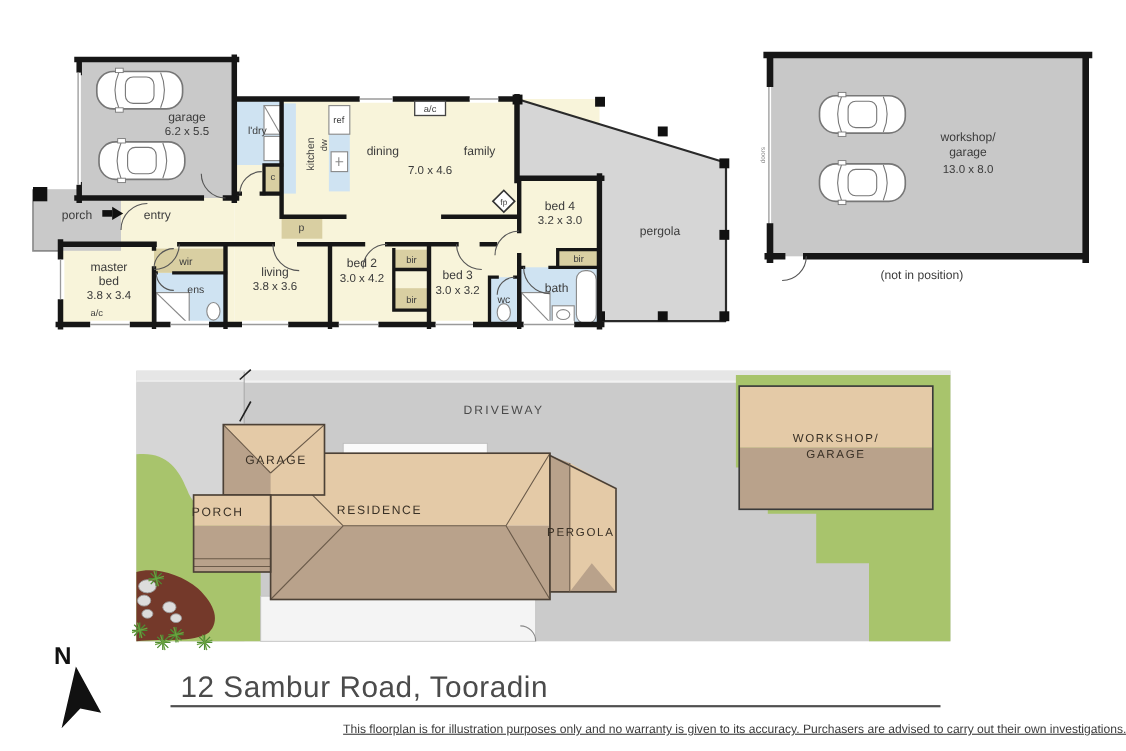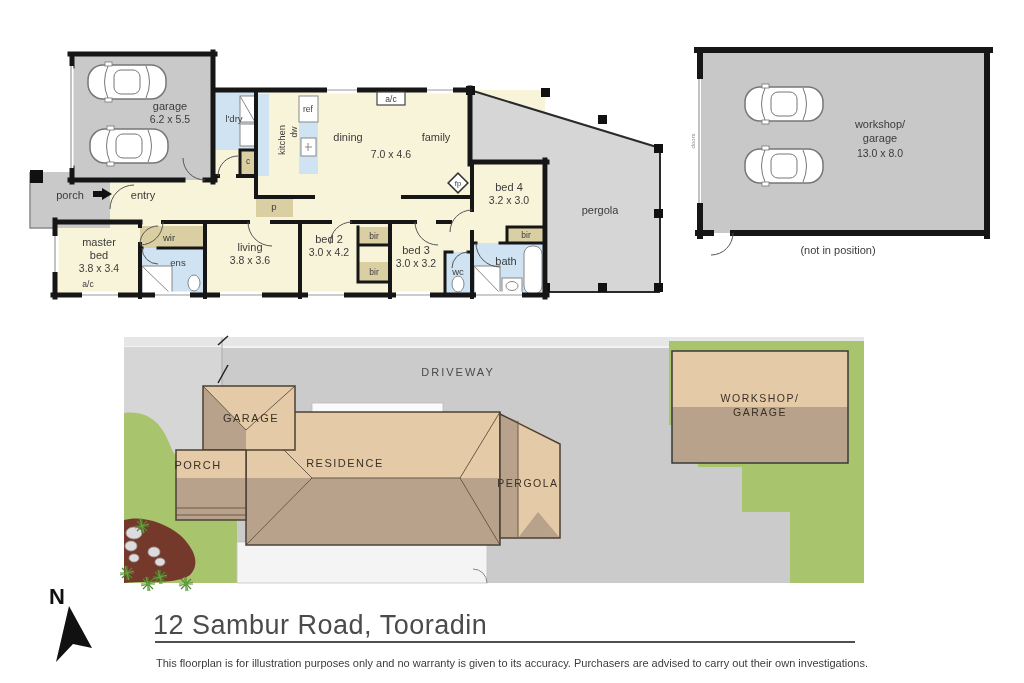--- a/index.html
+++ b/index.html
@@ -7,25 +7,25 @@
         font-family:"Liberation Sans",sans-serif;}
   svg{position:absolute;left:0;}
   svg text{font-family:"Liberation Sans",sans-serif;fill:#3b3b3b;}
   .lbl{font-size:11px;}
   .dim{font-size:10.5px;}
   .sm{font-size:9.5px;}
   .xs{font-size:8.5px;}
   .tiny{font-size:6px;fill:#8a8a8a;}
   .site-lbl{font-size:11px;letter-spacing:1.5px;fill:#3a3126;}
   .drv-lbl{font-size:11px;letter-spacing:2px;fill:#4a4a4a;}
-  .page-title{position:absolute;left:153px;top:610px;font-size:27px;color:#4b4b4b;
+  .page-title{position:absolute;left:164px;top:610px;font-size:27px;color:#4b4b4b;
               letter-spacing:0.5px;white-space:nowrap;}
   .title-rule{position:absolute;left:155px;top:641px;width:700px;height:2px;background:#4f4f4f;}
-  .disclaimer{position:absolute;left:0;top:657px;width:1024px;text-align:center;
-              font-size:11px;color:#3c3c3c;}
+  .disclaimer{position:absolute;left:0;top:657px;width:1024px;text-align:right;
+              font-size:11px;color:#3c3c3c;text-decoration:underline;}
 </style>
 </head>
 <body>
 
 <div class="page">
 
 <svg width="1024" height="330" viewBox="0 0 1024 330" style="top:0">
   <defs>
     <g id="car">
       <rect x="0" y="3" width="78" height="34" rx="15" fill="#fff" stroke="#777" stroke-width="1.5"></rect>

